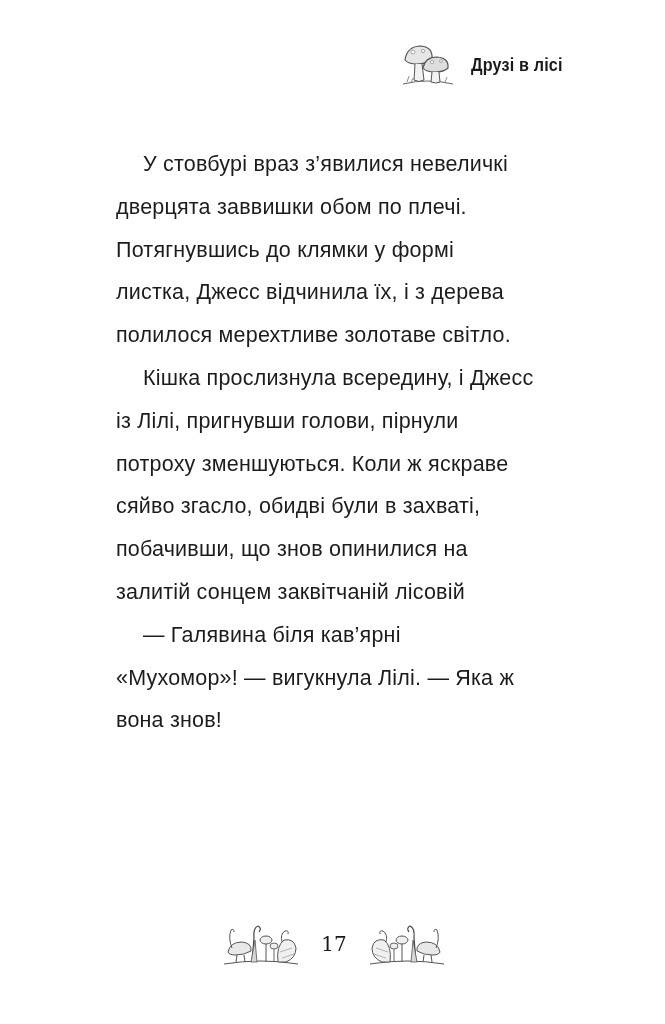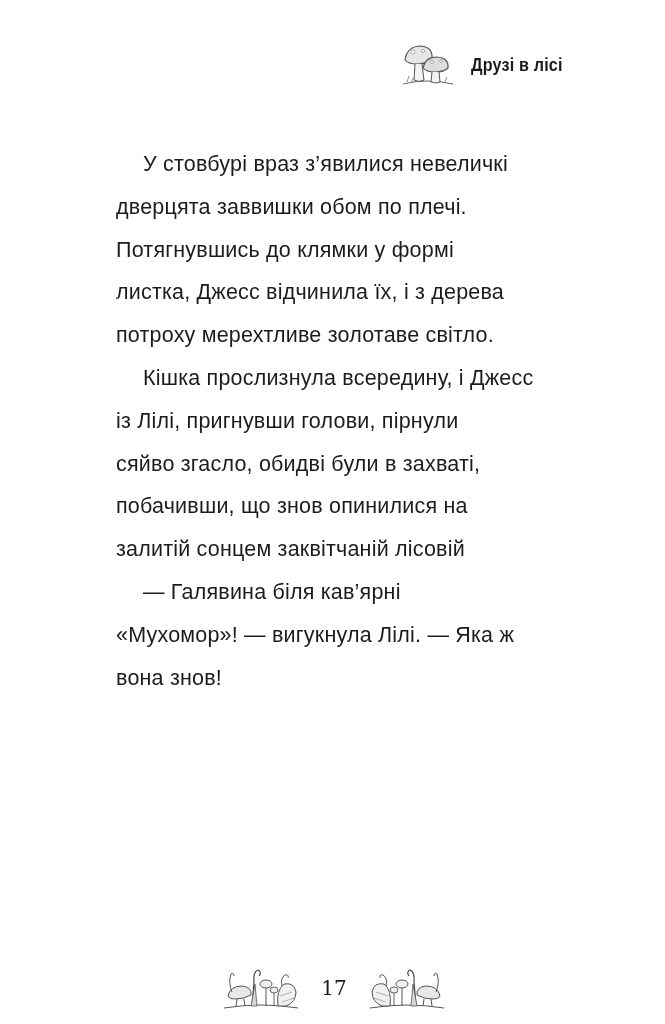--- a/index.html
+++ b/index.html
@@ -18,21 +18,21 @@
       letter-spacing: 0.2px; color: #1a1a1a;
     }
     .body-text {
       position: absolute; left: 92px; top: 143px; width: 500px;
       font-family: Liberation Sans, sans-serif; font-size: 21.5px; line-height: 42.8px;
       letter-spacing: 0.2px; color: #1c1c1c; margin-left: 24px;
     }
     .line { display: block; white-space: nowrap; }
     .line.indent { padding-left: 27px; }
     .footer {
-      position: absolute; top: 962px; left: 0; width: 665px; height: 60px;
+      position: absolute; top: 918px; left: 0; width: 665px; height: 60px;
     }
     .orn-left { position: absolute; left: 222px; top: 0; width: 78px; height: 50px; }
     .orn-right { position: absolute; left: 368px; top: 0; width: 78px; height: 50px; }
     .page-number {
       position: absolute; left: 318px; top: 14px; width: 32px; text-align: center;
       font-family: "DejaVu Serif", serif; font-size: 20px; color: #1a1a1a;
     }
   </style>
 </head>
 <body>
@@ -51,23 +51,24 @@
     <path d="M8 40 L10 34 M46 40 L48 35 M12 41 L14 36" stroke="#777" stroke-width="0.8"></path>
   </svg>
   <span class="running-title">Друзі в лісі</span>
 </div>
 
 <div class="body-text">
   <span class="line indent">У стовбурі враз з’явилися невеличкі</span>
   <span class="line">дверцята заввишки обом по плечі.</span>
   <span class="line">Потягнувшись до клямки у формі</span>
   <span class="line">листка, Джесс відчинила їх, і з дерева</span>
-  <span class="line">потроху мерехтливе золотаве світло.</span>
+  <span class="line">полилося мерехтливе золотаве світло.</span>
   <span class="line indent">Кішка прослизнула всередину, і Джесс</span>
   <span class="line">із Лілі, пригнувши голови, пірнули</span>
+  <span class="line">потроху зменшуються. Коли ж яскраве</span>
   <span class="line">сяйво згасло, обидві були в захваті,</span>
   <span class="line">побачивши, що знов опинилися на</span>
   <span class="line">залитій сонцем заквітчаній лісовій</span>
   <span class="line indent">— Галявина біля кав’ярні</span>
   <span class="line">«Мухомор»! — вигукнула Лілі. — Яка ж</span>
   <span class="line">вона знов!</span>
 </div>
 
 <div class="footer">
   <svg class="orn-left" viewBox="0 0 78 50">

